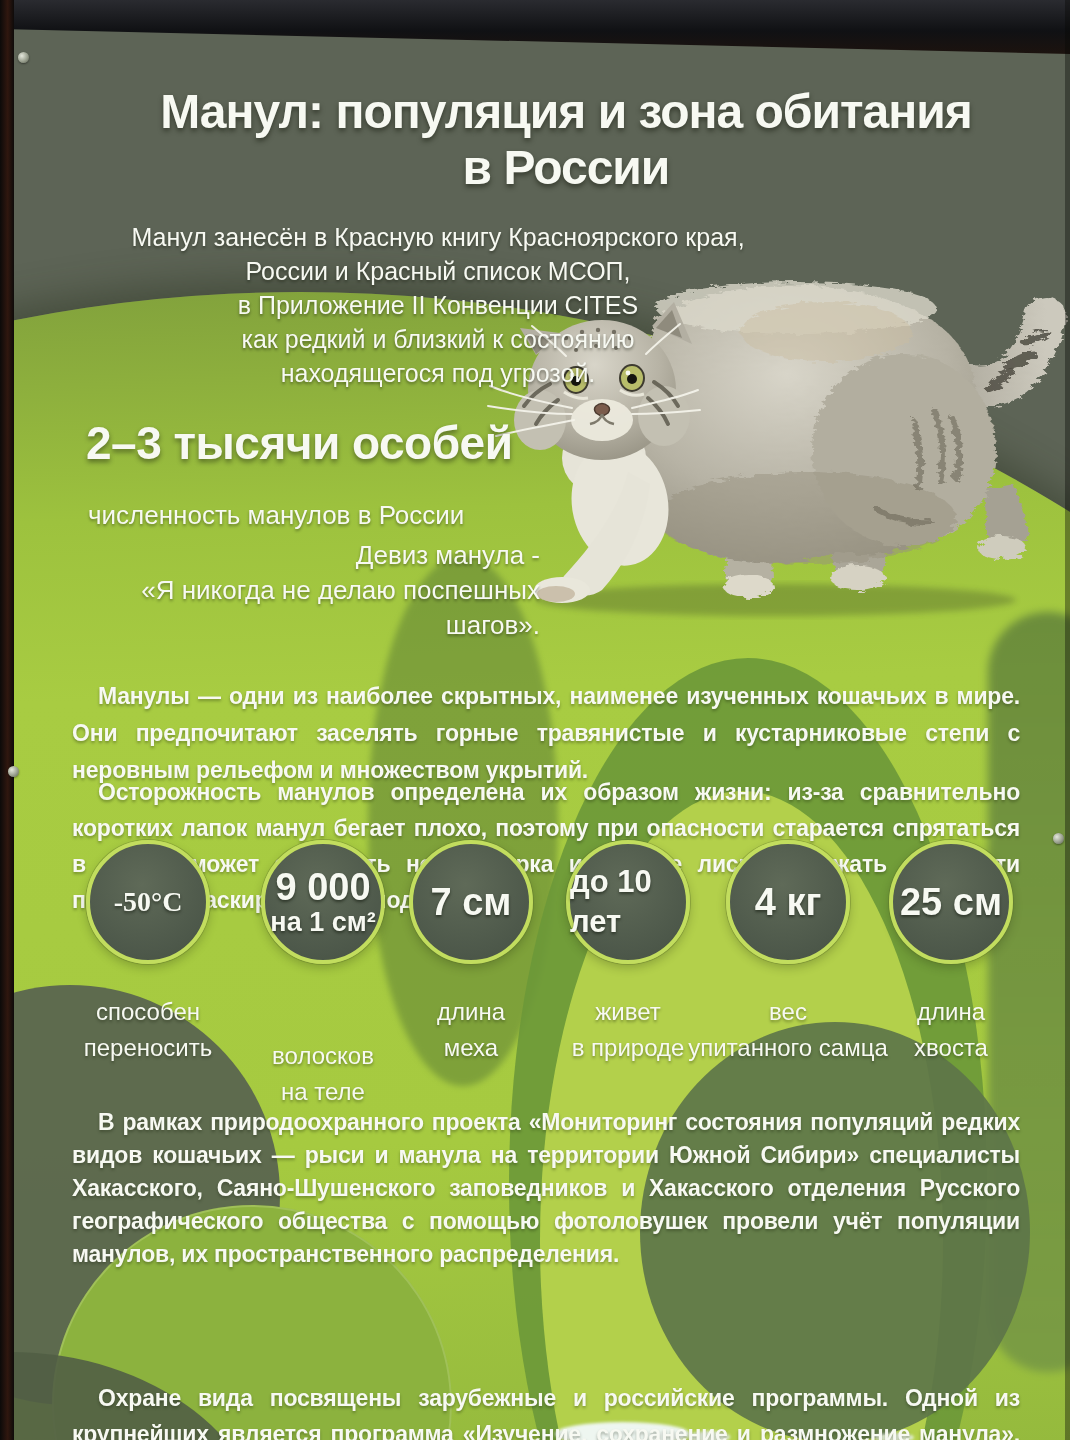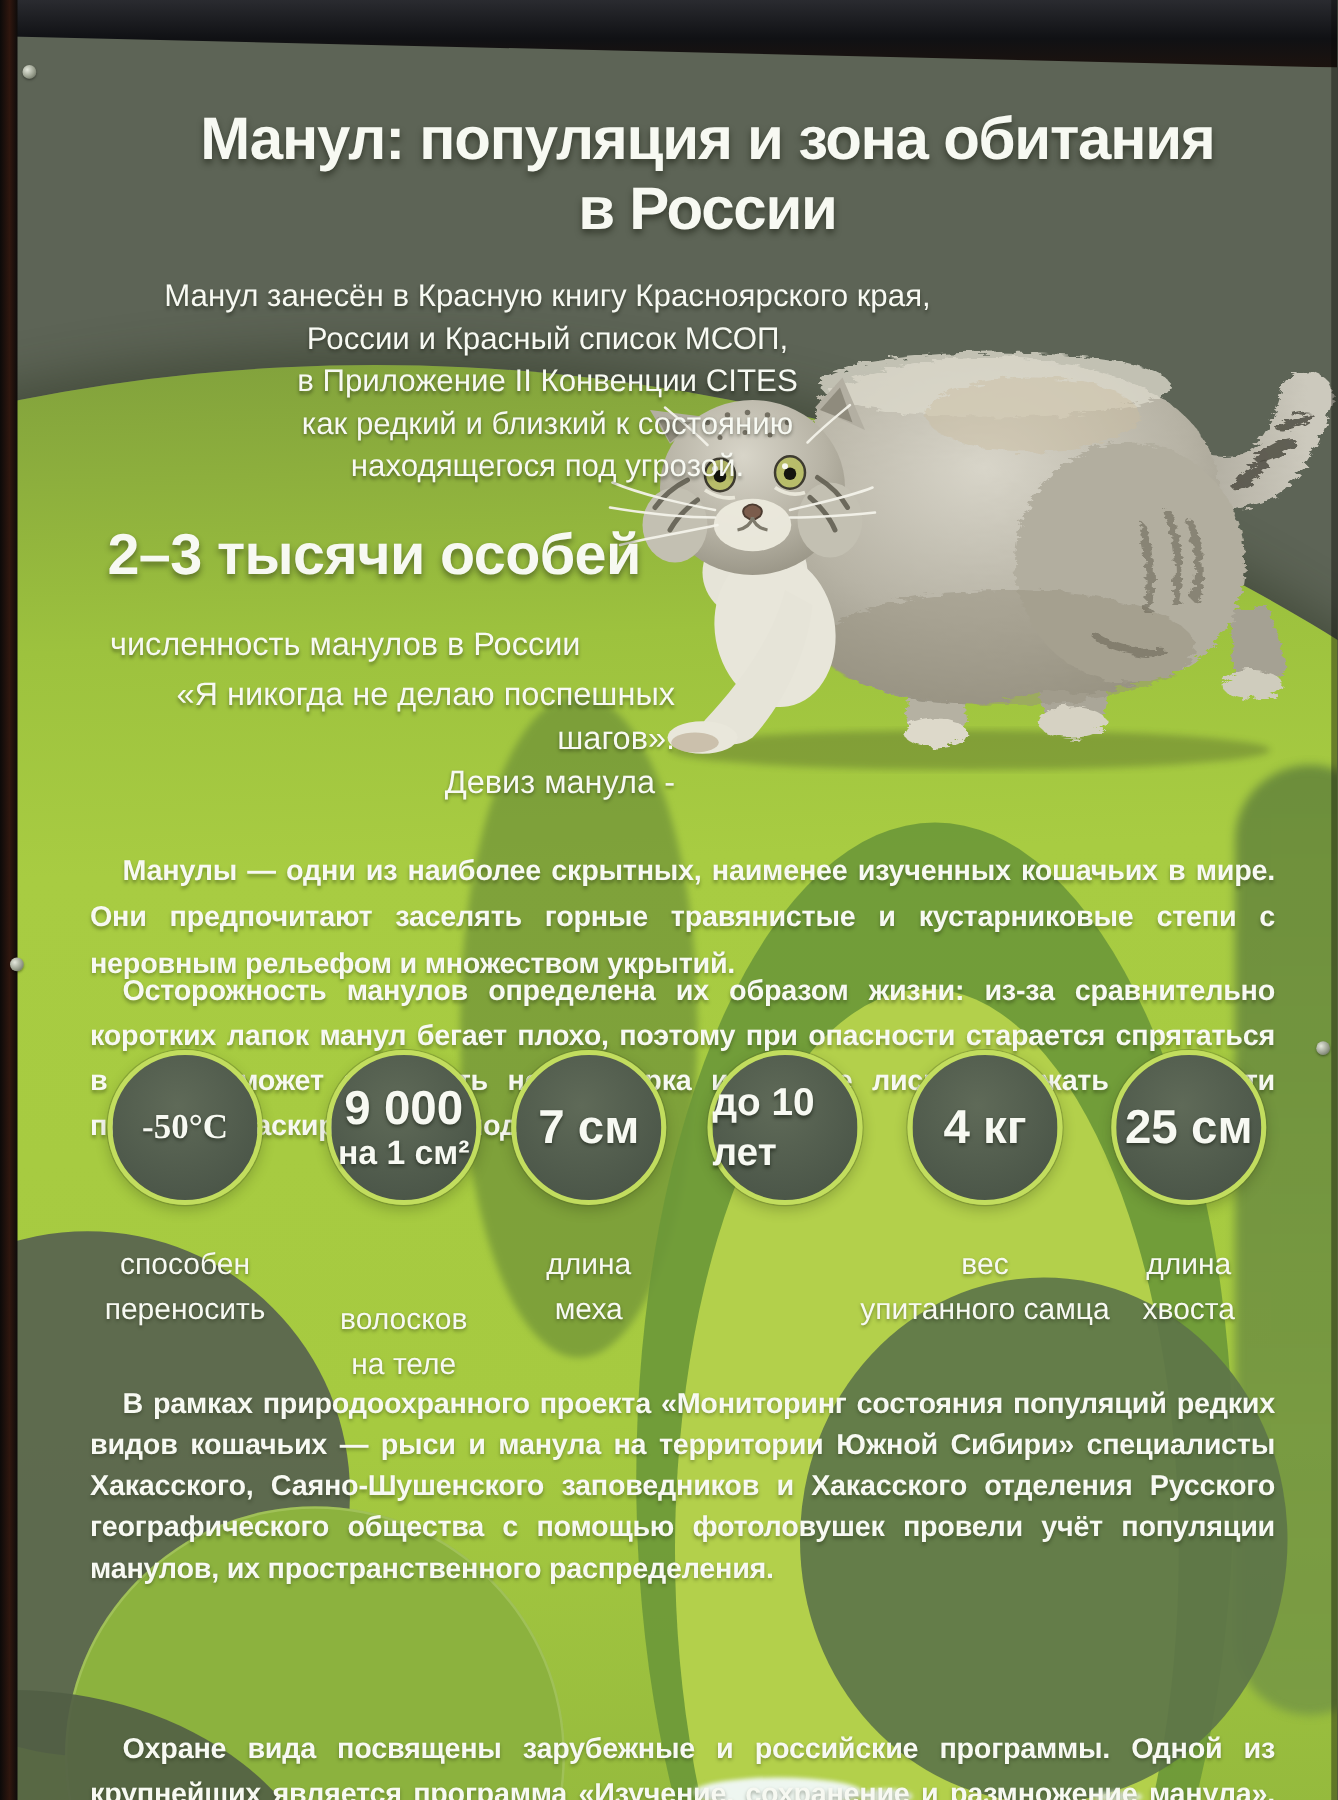--- a/index.html
+++ b/index.html
@@ -212,22 +212,22 @@
   <p class="txt intro">Манул занесён в Красную книгу Красноярского края,
 России и Красный список МСОП,
 в Приложение II Конвенции CITES
 как редкий и близкий к состоянию
 находящегося под угрозой.</p>
 
   <div class="txt h2">2–3 тысячи особей</div>
   <div class="txt h2sub">численность манулов в России</div>
 
   <div class="txt motto">
+    <div>Девиз манула -</div>
     <div>«Я никогда не делаю поспешных шагов».</div>
-    <div>Девиз манула -</div>
   </div>
 
   <p class="txt para p1">Манулы — одни из наиболее скрытных, наименее изученных кошачьих в мире. Они предпочитают заселять горные травянистые и кустарниковые степи с неровным рельефом и множеством укрытий.</p>
   <p class="txt para p2">Осторожность манулов определена их образом жизни: из-за сравнительно коротких лапок манул бегает плохо, поэтому при опасности старается спрятаться в норах, может завладеть норой сурка или даже лисы. Избежать опасности помогают маскировка и неподвижность.</p>
 
   <div class="stat st1">
     <div class="bubble">
       <div class="val">-50°C</div>
     </div>
     <div class="lbl">способен
@@ -245,20 +245,22 @@
     <div class="bubble">
       <div class="val">7 см</div>
     </div>
     <div class="lbl">длина
 меха</div>
   </div>
   <div class="stat st4">
     <div class="bubble">
       <div class="val">до 10 лет</div>
     </div>
+    <div class="lbl">живет
+в природе</div>
   </div>
   <div class="stat st5">
     <div class="bubble">
       <div class="val">4 кг</div>
     </div>
     <div class="lbl">вес
 упитанного самца</div>
   </div>
   <div class="stat st6">
     <div class="bubble">

